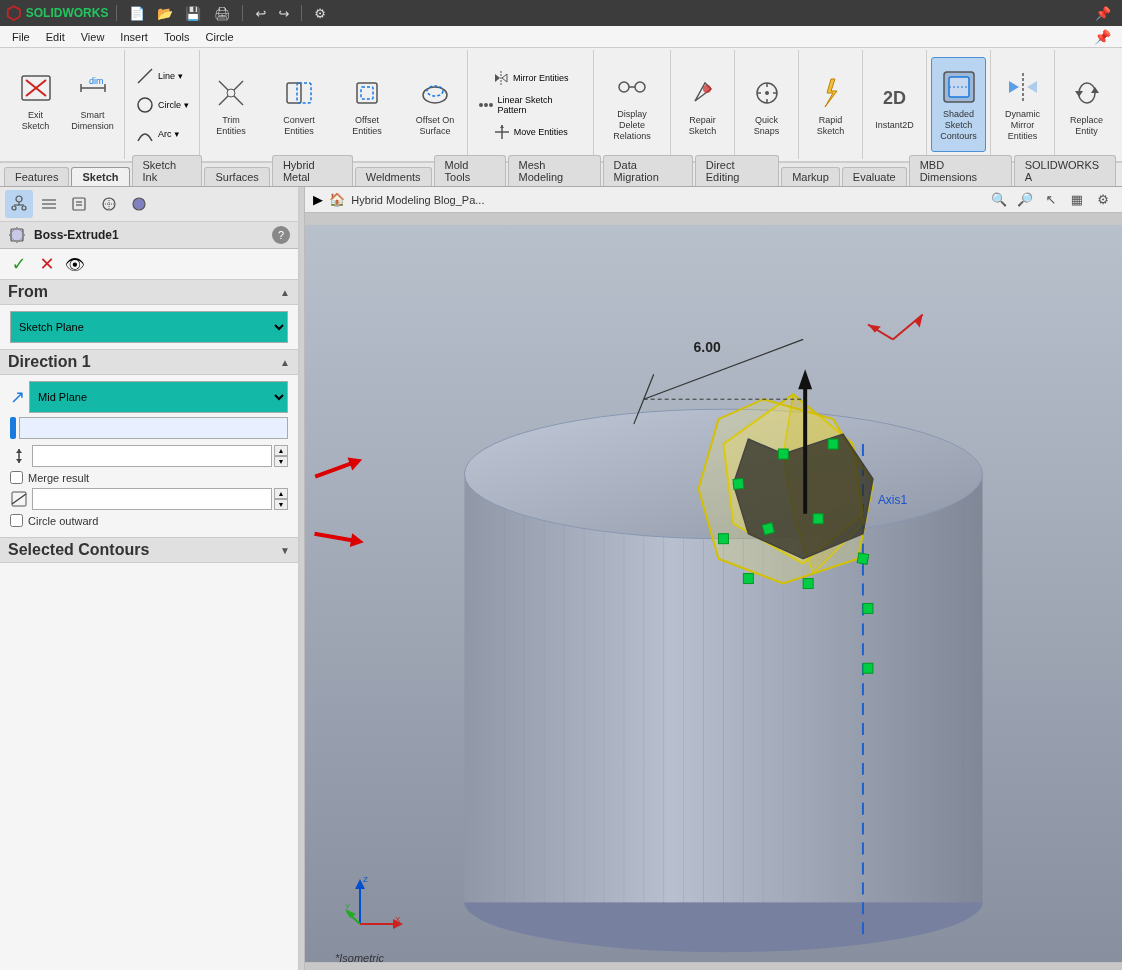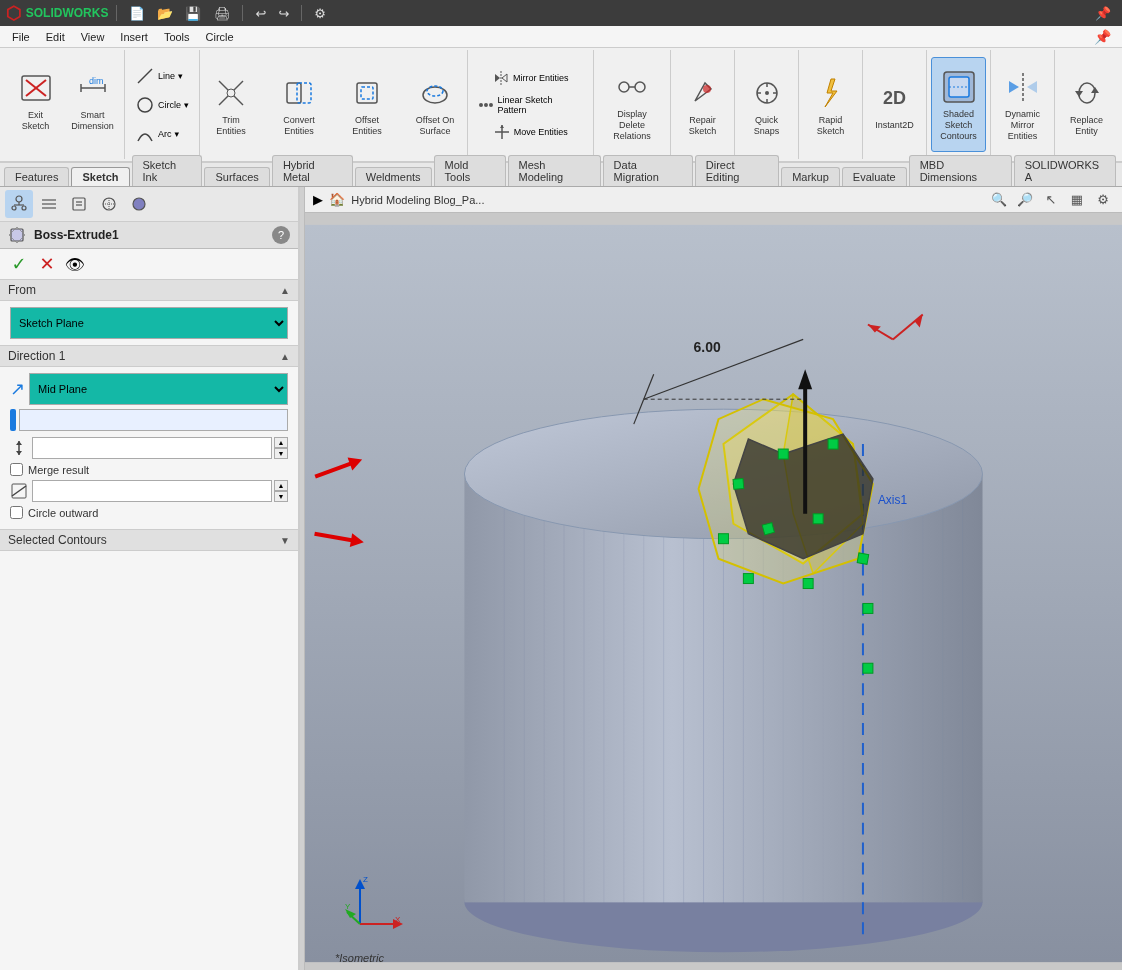--- a/index.html
+++ b/index.html
@@ -176,22 +176,22 @@
       display: flex;
       align-items: center;
       justify-content: space-between;
       padding: 3px 8px;
       background: #e0e0e0;
       border-bottom: 1px solid #ccc;
       border-top: 1px solid #ccc;
       cursor: pointer;
     }
     .section-header-label {
-      font-size: 12px;
-      font-weight: normal;
+      font-size: 16px;
+      font-weight: bold;
       color: #333;
     }
     .section-content {
       padding: 6px 10px;
     }
 
     select.field-select {
       width: 100%;
       height: 32px;
       font-size: 11px;

